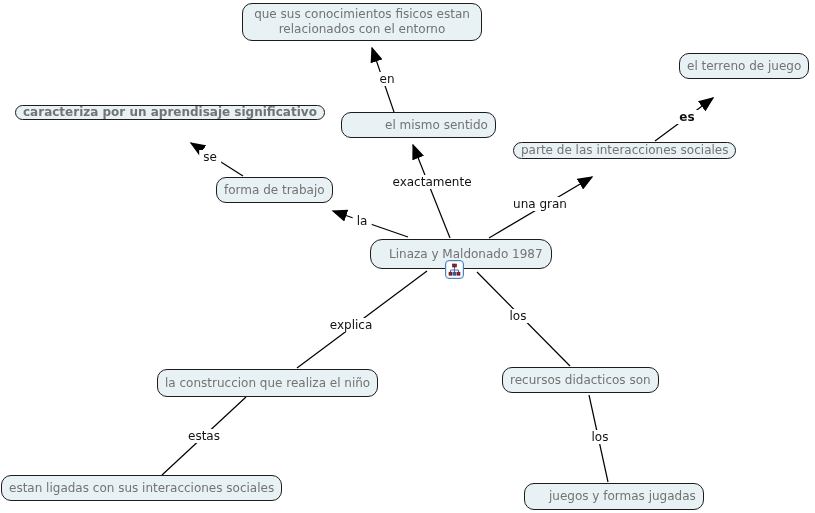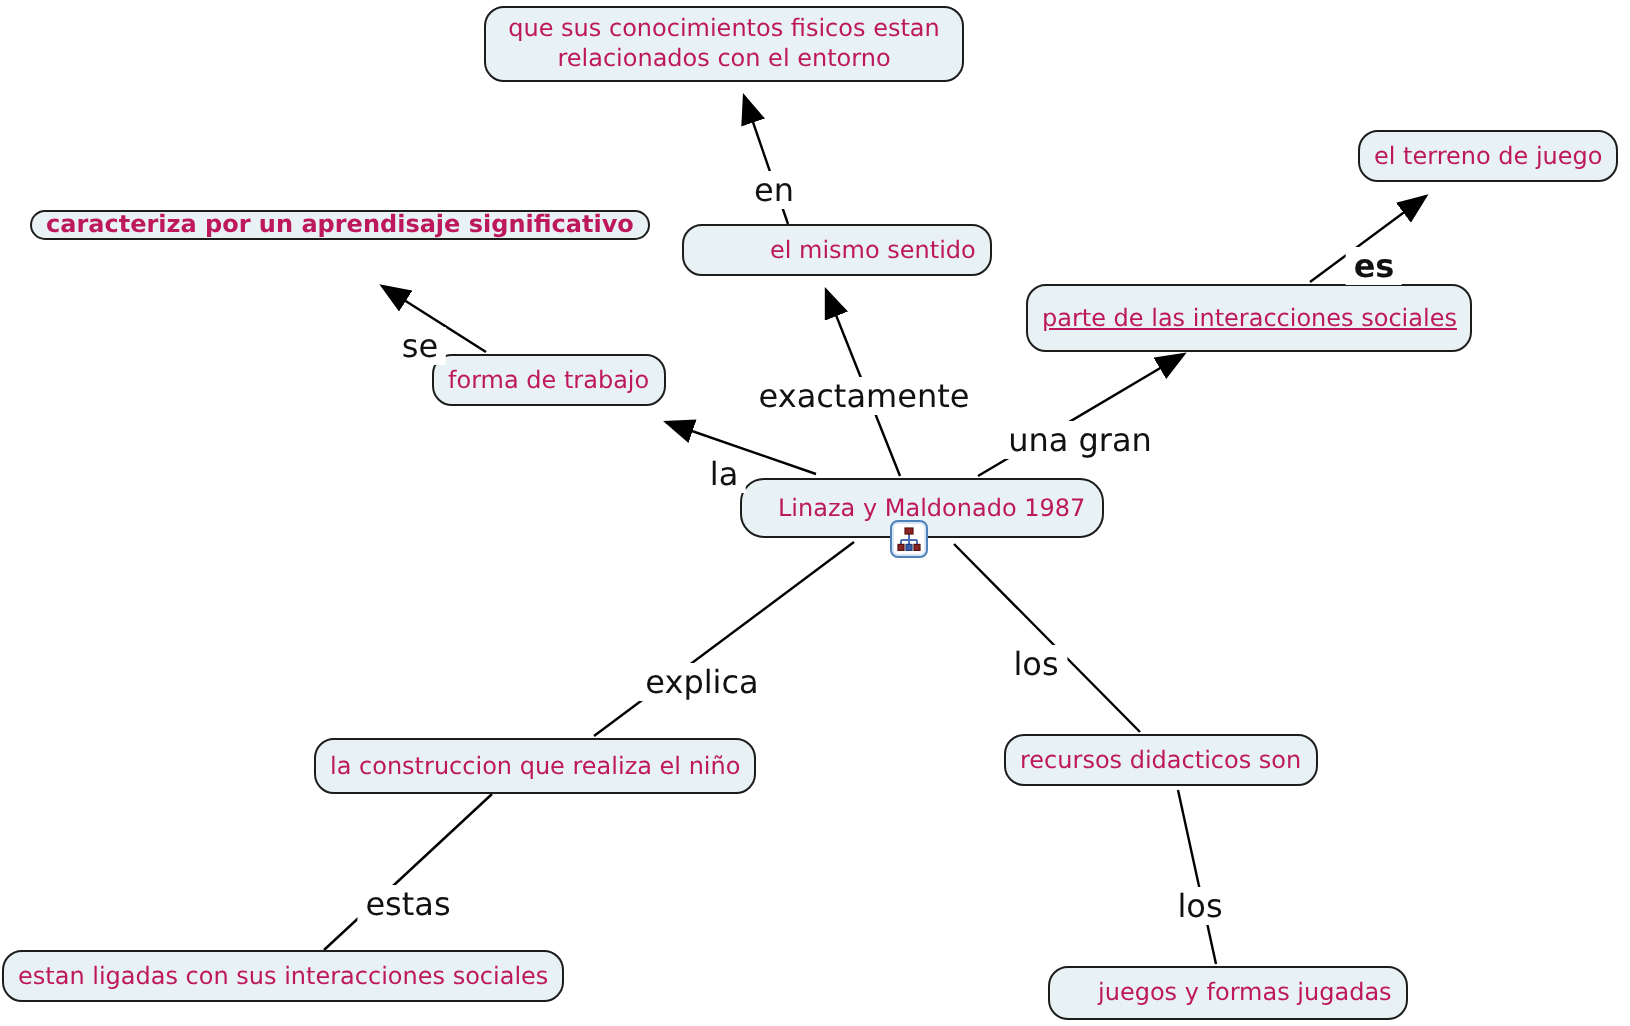--- a/index.html
+++ b/index.html
@@ -8,31 +8,31 @@
     background: var(--canvas-bg, #ffffff);
     font-family:"DejaVu Sans","Liberation Sans",sans-serif;
   }
   svg.links { position:absolute; left:0; top:0; }
   svg.links line { stroke: var(--line, #000000); stroke-width:1.2; }
   .node {
     position:absolute; box-sizing:border-box;
     background: var(--node-fill, #e8f1f4);
     border:1px solid var(--node-border, #1c1c1c);
     border-radius:10px;
-    color:#be185d; font-size:12px; line-height:15px;
+    color:#737373; font-size:12px; line-height:15px;
     padding:4px 7px; text-align:center;
     display:flex; align-items:center; justify-content:center;
   }
   .node.nw { white-space:nowrap; }
   .node.main { padding:6px 8px; border-radius:12px; }
   .node.wrap2 { padding:3px 4px; }
   .phrase {
     position:absolute; transform:translate(-50%,-50%);
     background: var(--canvas-bg, #ffffff);
-    padding:0 4px; font-size:16px; color:#111; white-space:nowrap;margin-top:16px;
+    padding:0 4px; font-size:12px; color:#111; white-space:nowrap;
   }
   .resource-icon {
     position:absolute; width:19px; height:19px; box-sizing:border-box;
     background:#fff; border:1px solid var(--icon-border, #4f81bd);
     border-radius:4px; display:flex; align-items:center; justify-content:center;
     box-shadow: inset 0 0 0 1px #d9e6f5;
   }
 </style>
 </head>
 <body>
@@ -56,23 +56,23 @@
     <line x1="246" y1="397" x2="162" y2="475"></line>
     <line x1="589" y1="395" x2="608" y2="482"></line>
   </svg>
 
   <div class="node wrap2" style="left:242px; top:3px; width:240px; min-height:36px;">que sus conocimientos fisicos estan relacionados con el entorno</div>
 
   <div class="node nw" style="left:15px; top:105px; height:15px;font-weight:bold;">caracteriza por un aprendisaje significativo</div>
 
   <div class="node nw" style="left:341px; top:112px; height:26px;padding-left:43px;">el mismo sentido</div>
 
-  <div class="node nw" style="left:679px; top:65px; height:26px;">el terreno de juego</div>
+  <div class="node nw" style="left:679px; top:53px; height:26px;">el terreno de juego</div>
 
-  <div class="node nw" style="left:513px; top:142px; height:34px;text-decoration:underline;">parte de las interacciones sociales</div>
+  <div class="node nw" style="left:513px; top:142px; height:17px;">parte de las interacciones sociales</div>
 
   <div class="node nw" style="left:216px; top:177px; height:26px;">forma de trabajo</div>
 
   <div class="node nw main" style="left:370px; top:239px; height:30px;padding-left:18px;">Linaza y Maldonado 1987</div>
 
   <div class="node nw" style="left:157px; top:369px; height:28px;">la construccion que realiza el niño</div>
 
   <div class="node nw" style="left:502px; top:367px; height:26px;">recursos didacticos son</div>
 
   <div class="node nw" style="left:1px; top:475px; height:26px;">estan ligadas con sus interacciones sociales</div>

